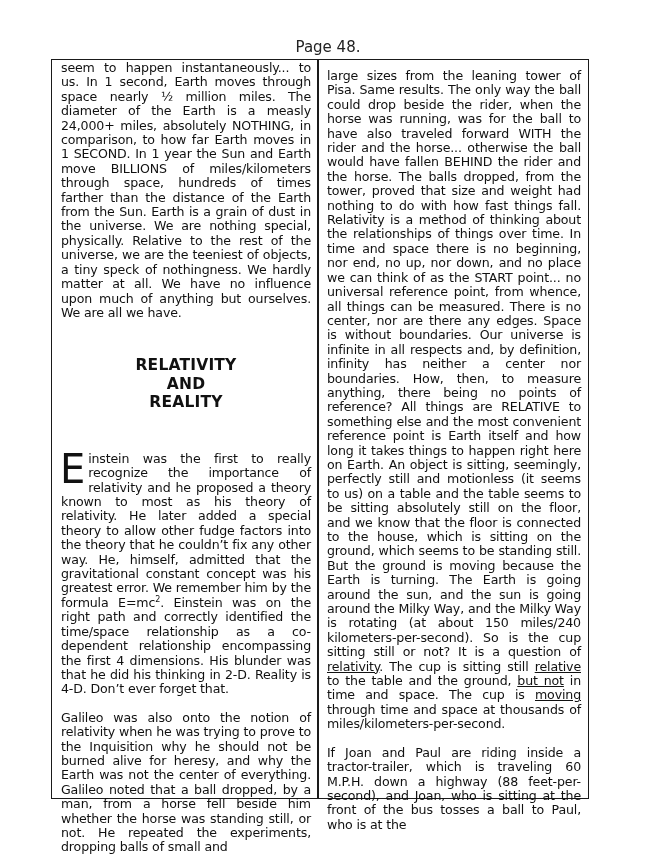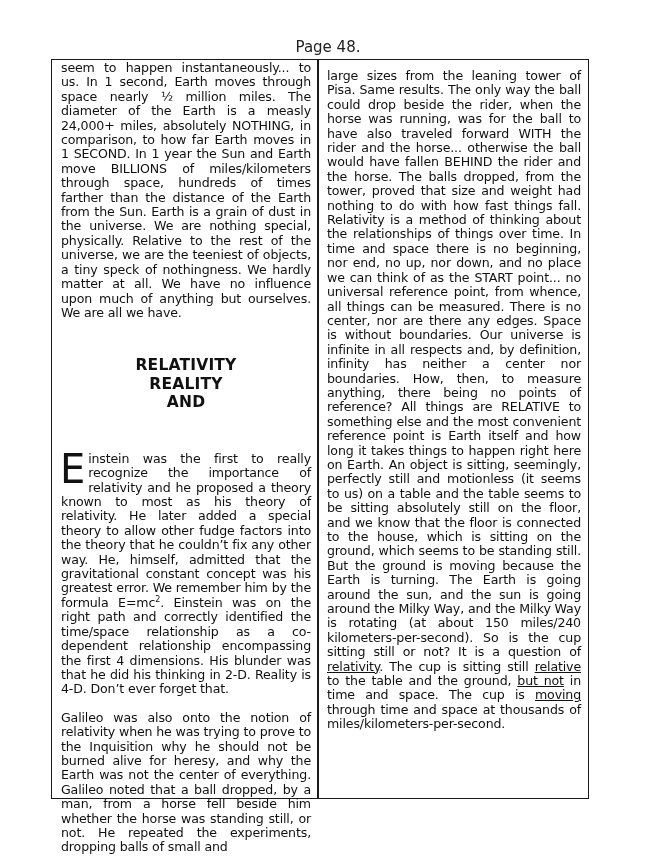--- a/index.html
+++ b/index.html
@@ -45,29 +45,30 @@
 <div class="page-number">Page 48.</div>
 
 <div class="frame"></div>
 <div class="divider"></div>
 
 <div class="col col-left">
   <p>seem to happen instantaneously... to us. In 1 second, Earth moves through space nearly ½ million miles. The diameter of the Earth is a measly 24,000+ miles, absolutely NOTHING, in comparison, to how far Earth moves in 1 SECOND. In 1 year the Sun and Earth move BILLIONS of miles/kilometers through space, hundreds of times farther than the distance of the Earth from the Sun. Earth is a grain of dust in the universe. We are nothing special, physically. Relative to the rest of the universe, we are the teeniest of objects, a tiny speck of nothingness. We hardly matter at all. We have no influence upon much of anything but ourselves. We are all we have.</p>
 
   <div class="heading">
     <div>RELATIVITY</div>
+    <div>AND</div>
     <div>REALITY</div>
-    <div>AND</div>
   </div>
 
   <p><span class="dropcap">E</span><span>instein was the first to really recognize the importance of relativity and he proposed a theory known to most as his theory of relativity. He later added a special theory to allow other fudge factors into the theory that he couldn’t fix any other way. He, himself, admitted that the gravitational constant concept was his greatest error. We remember him by the formula E=mc</span><sup>2</sup><span>. Einstein was on the right path and correctly identified the time/space relationship as a co-dependent relationship encompassing the first 4 dimensions. His blunder was that he did his thinking in 2-D. Reality is 4-D. Don’t ever forget that.</span></p>
 
   <div class="para-gap"></div>
 
   <p>Galileo was also onto the notion of relativity when he was trying to prove to the Inquisition why he should not be burned alive for heresy, and why the Earth was not the center of everything. Galileo noted that a ball dropped, by a man, from a horse fell beside him whether the horse was standing still, or not. He repeated the experiments, dropping balls of small and</p>
 </div>
 
 <div class="col col-right">
   <p><span>large sizes from the leaning tower of Pisa. Same results. The only way the ball could drop beside the rider, when the horse was running, was for the ball to have also traveled forward WITH the rider and the horse... otherwise the ball would have fallen BEHIND the rider and the horse. The balls dropped, from the tower, proved that size and weight had nothing to do with how fast things fall. Relativity is a method of thinking about the relationships of things over time. In time and space there is no beginning, nor end, no up, nor down, and no place we can think of as the START point... no universal reference point, from whence, all things can be measured. There is no center, nor are there any edges. Space is without boundaries. Our universe is infinite in all respects and, by definition, infinity has neither a center nor boundaries. How, then, to measure anything, there being no points of reference? All things are RELATIVE to something else and the most convenient reference point is Earth itself and how long it takes things to happen right here on Earth. An object is sitting, seemingly, perfectly still and motionless (it seems to us) on a table and the table seems to be sitting absolutely still on the floor, and we know that the floor is connected to the house, which is sitting on the ground, which seems to be standing still. But the ground is moving because the Earth is turning. The Earth is going around the sun, and the sun is going around the Milky Way, and the Milky Way is rotating (at about 150 miles/240 kilometers-per-second). So is the cup sitting still or not? It is a question of </span><u>relativity</u><span>. The cup is sitting still </span><u>relative</u><span> to the table and the ground, </span><u>but not</u><span> in time and space. The cup is </span><u>moving</u><span> through time and space at thousands of miles/kilometers-per-second.</span></p>
 
   <div class="para-gap"></div>
 
+  <p>If Joan and Paul are riding inside a tractor-trailer, which is traveling 60 M.P.H. down a highway (88 feet-per-second), and Joan, who is sitting at the front of the bus tosses a ball to Paul, who is at the</p>
 </div>
 
 </body></html>

